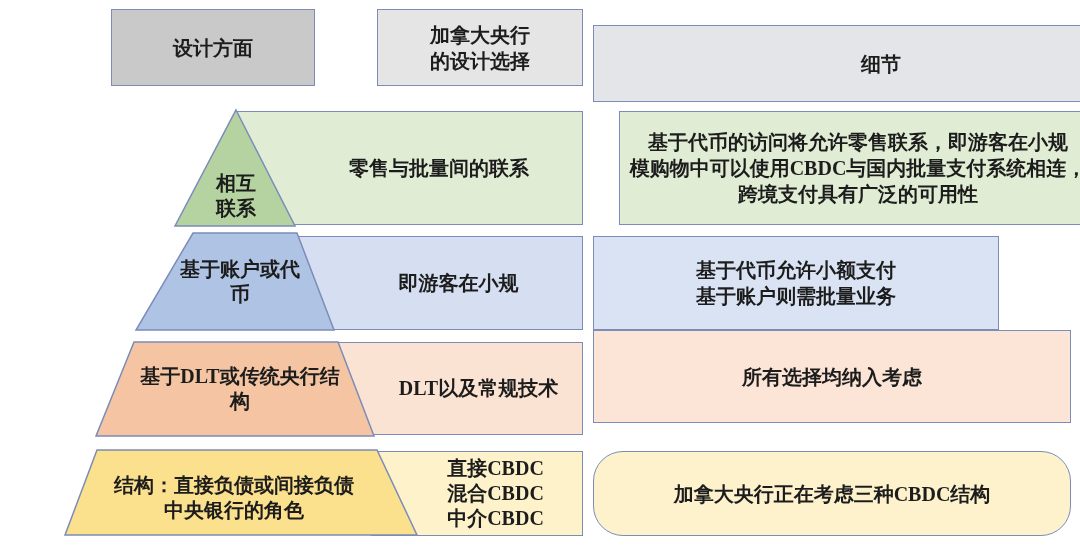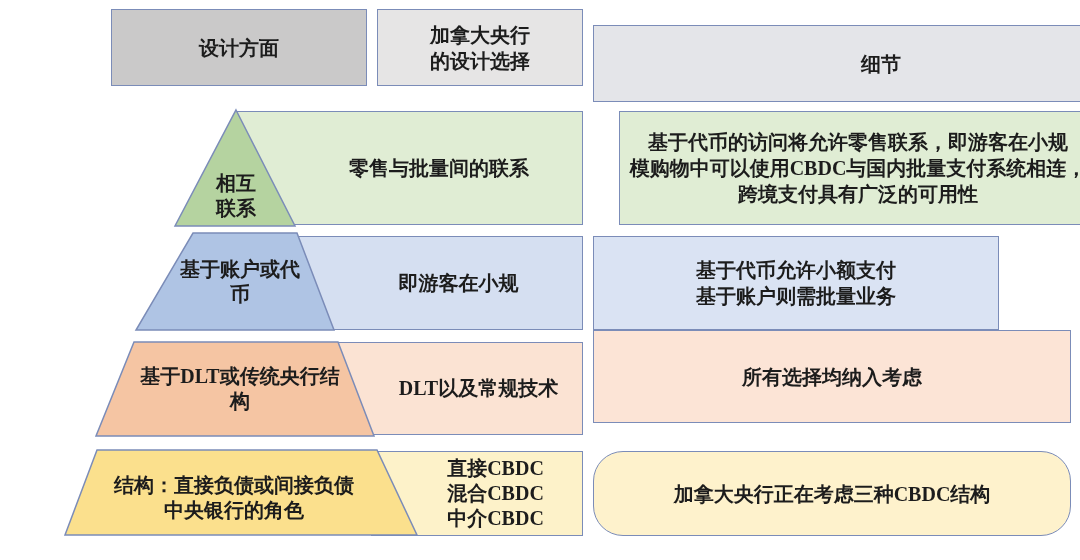--- a/index.html
+++ b/index.html
@@ -28,21 +28,21 @@
   .c1{background:var(--green_light);}  .d1{background:var(--green_light);margin-left:26px;}
   .c2{background:var(--blue_mid);}     .d2{background:var(--blue_light);}
   .c3{background:var(--orange_mid);}   .d3{background:var(--orange_light);}
   .c4{background:var(--yellow_mid);}   .d4{background:var(--yellow_light);}
   polygon{stroke:var(--border);stroke-width:1.5;}
   .p1{fill:var(--green_dark);}
   .p2{fill:var(--blue_dark);}
   .p3{fill:var(--orange_dark);}
   .p4{fill:var(--yellow_dark);}
   
-  .hb1{left:111px;top:9px;width:256px;height:77px;text-align:center;}
+  .hb1{left:111px;top:9px;width:204px;height:77px;text-align:center;}
   .hb2{left:377px;top:9px;width:206px;height:77px;}
   .hb3{left:593px;top:25px;width:576px;height:77px;}
   .cb1{left:236px;top:111px;width:347px;height:114px;}
   .cb2{left:290px;top:236px;width:293px;height:94px;}
   .cb3{left:334px;top:342px;width:249px;height:93px;}
   .cb4{left:371px;top:451px;width:212px;height:85px;}
   .db1{left:593px;top:111px;width:478px;height:114px;}
   .db2{left:593px;top:236px;width:406px;height:94px;}
   .db3{left:593px;top:330px;width:478px;height:93px;}
   .db4{left:593px;top:451px;width:478px;height:85px;border-radius:30px;}

